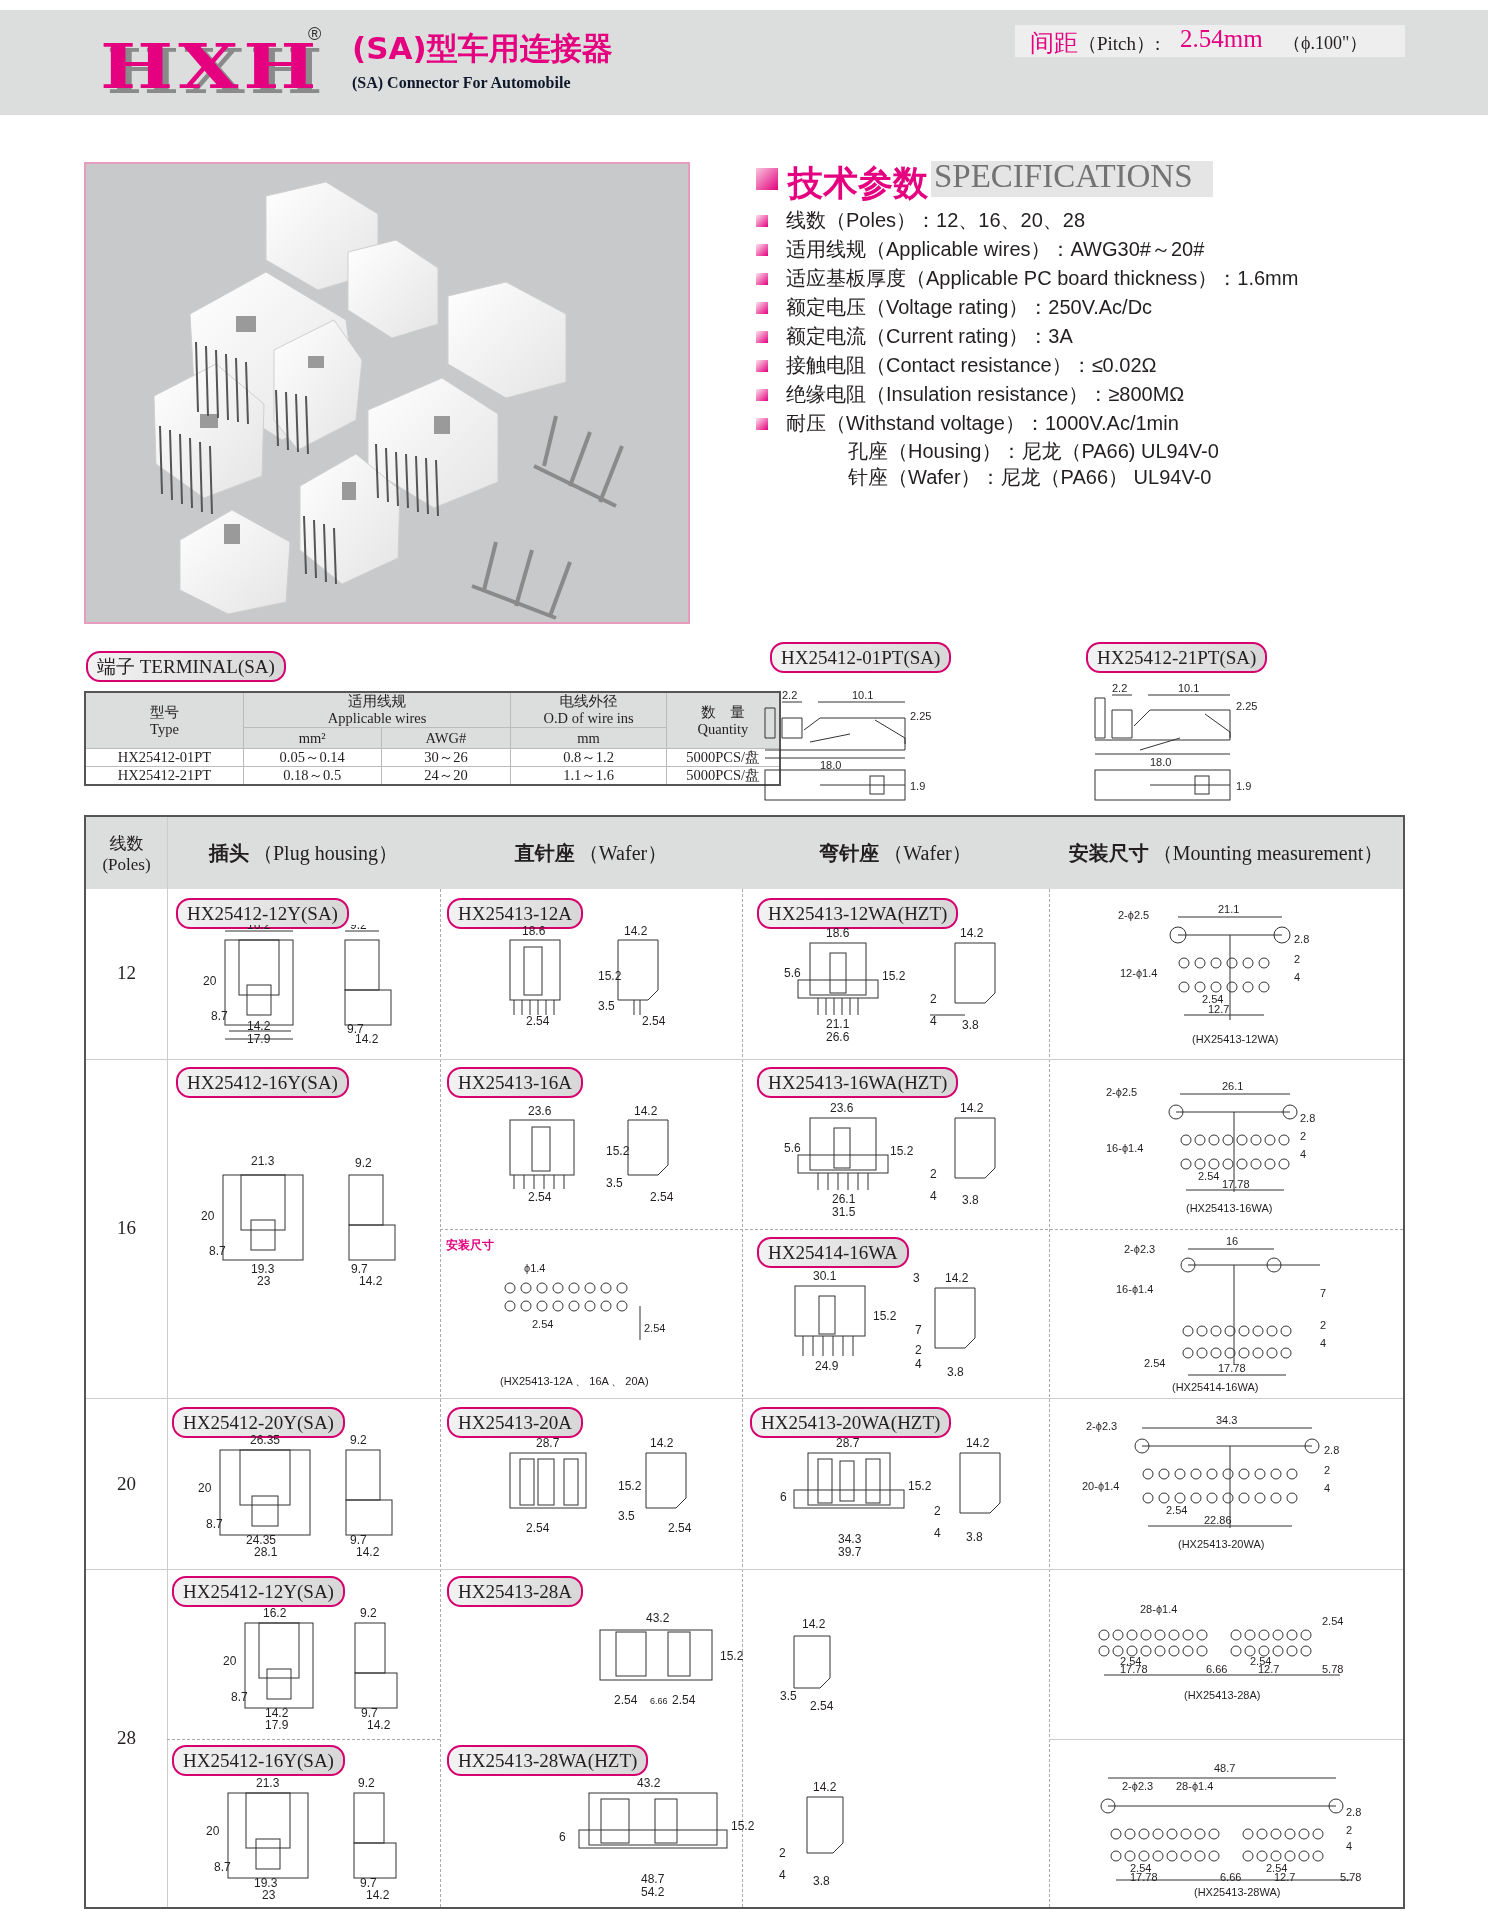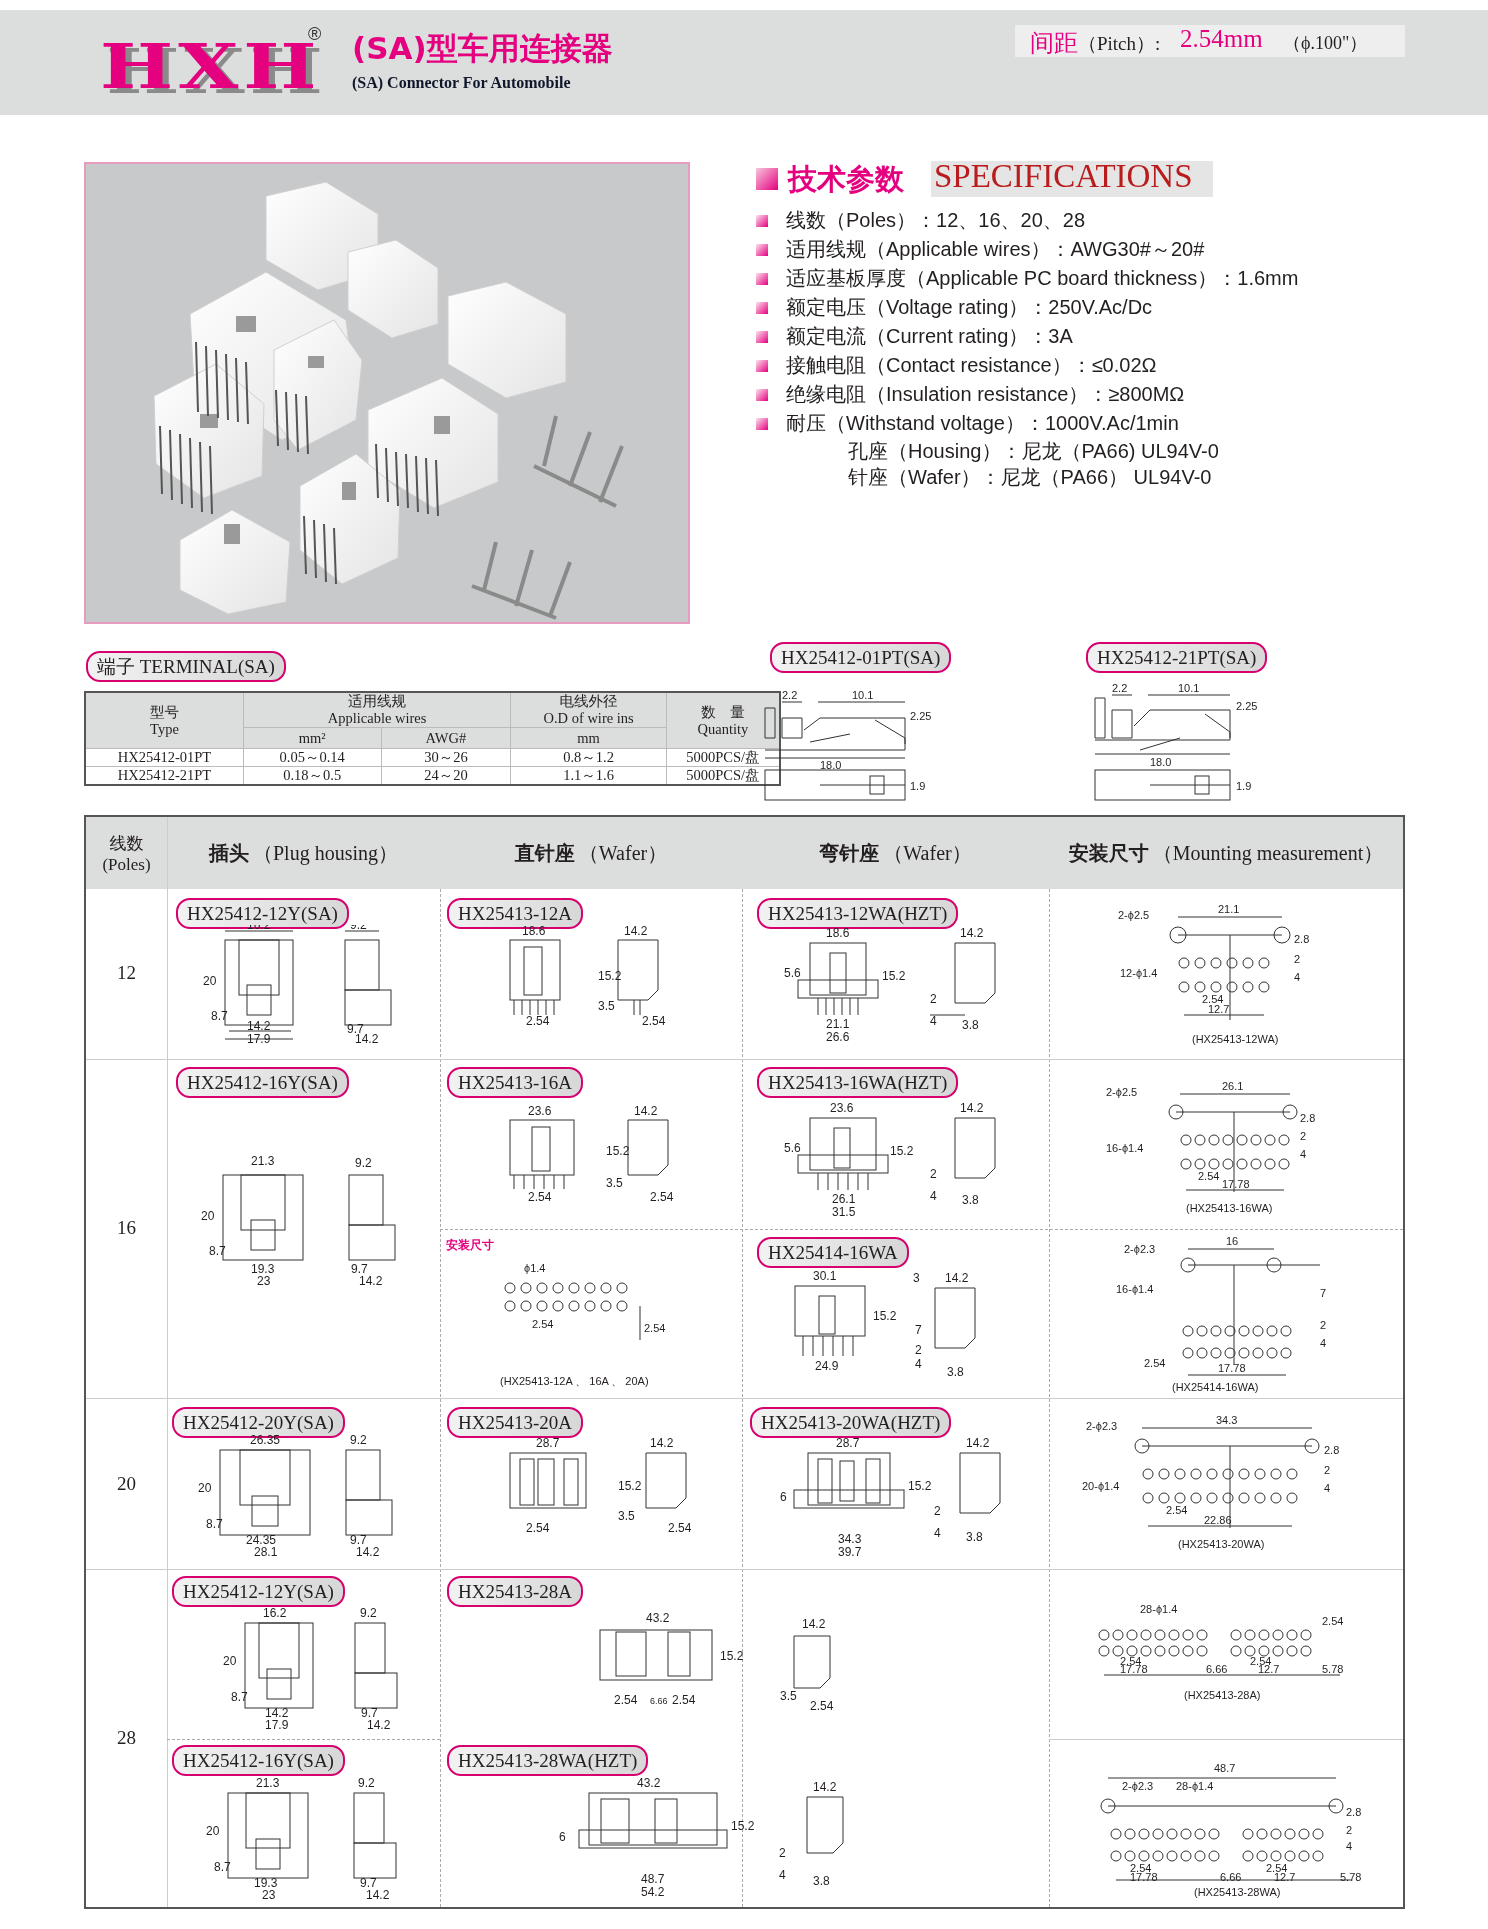--- a/index.html
+++ b/index.html
@@ -13,23 +13,23 @@
   .pitch-box{left:1015px;top:25px;width:390px;height:32px;background:#eeeeef;}
   .pitch-label{left:1030px;top:27px;font-size:24px;color:#e4007f;font-family:"DejaVu Sans",sans-serif;}
   .pitch-paren{left:1078px;top:31px;font-size:19px;color:#231f20;}
   .pitch-val{left:1180px;top:25px;font-size:25px;color:#e4007f;}
   .pitch-inch{left:1283px;top:31px;font-size:18px;color:#231f20;}
 
   .photo{left:84px;top:162px;width:602px;height:458px;background:#c8c9ca;border:2px solid #e79bbf;}
   .photo svg{width:100%;height:100%;}
 
   .spec-title-sq{left:756px;top:168px;width:22px;height:22px;background:linear-gradient(135deg,#f8c5dc,#e4007f);}
-  .spec-title-cn{left:788px;top:160px;font-size:29px;font-weight:bold;color:#e4007f;font-family:"DejaVu Sans",sans-serif;}
+  .spec-title-cn{left:788px;top:160px;font-size:35px;font-weight:bold;color:#e4007f;font-family:"DejaVu Sans",sans-serif;}
   .spec-title-en-bg{left:931px;top:161px;width:282px;height:36px;background:#e5e5e6;}
-  .spec-title-en{left:934px;top:158px;font-size:33px;color:#b91c1c;}
+  .spec-title-en{left:934px;top:158px;font-size:33px;color:#737373;}
   .spec-list{left:756px;top:206px;font-family:"Liberation Sans",sans-serif;font-size:20px;line-height:29px;}
   .spec-item{display:flex;align-items:center;white-space:nowrap;}
   .spec-bullet{width:12px;height:12px;background:linear-gradient(135deg,#fde2ee,#e4007f);margin-right:18px;flex:none;}
   .spec-sub{padding-left:92px;line-height:26px;}
 
   .pill{position:absolute;border:2px solid #d6006f;border-radius:14px;background:linear-gradient(90deg,#f2f2f2,#d7d7d8);font-size:19px;color:#231f20;padding:1px 9px 0 9px;height:26px;line-height:26px;white-space:nowrap;}
 
   table.term{position:absolute;left:84px;top:691px;width:697px;border-collapse:collapse;font-size:14.5px;text-align:center;border:2px solid #555;}
   table.term td{border:1px solid #bbb;padding:0;line-height:17px;}
   table.term .th{background:#dcdddd;}

